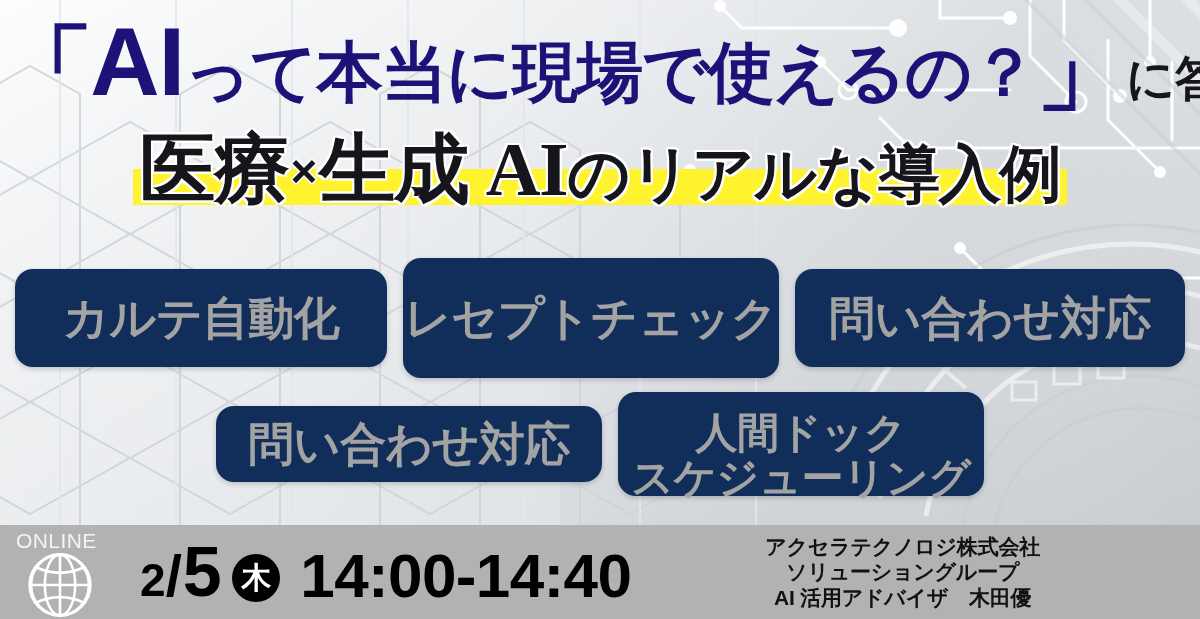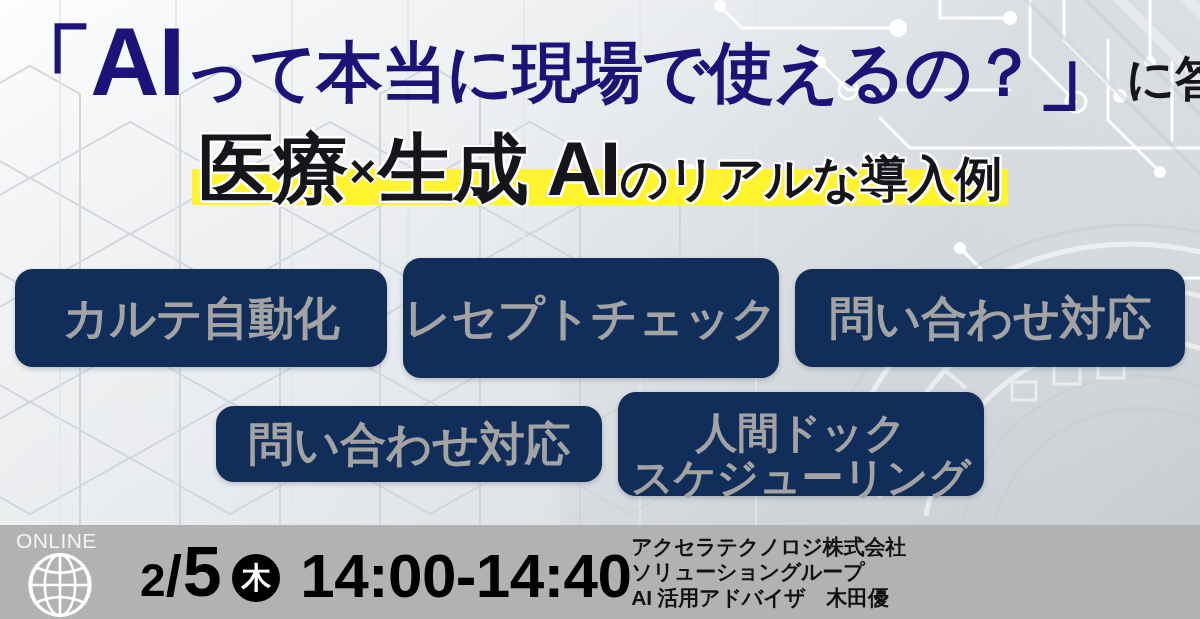--- a/index.html
+++ b/index.html
@@ -99,32 +99,33 @@
   .l2-hl > span { position: relative; z-index: 1; }
 
   .l2-big {
     font-size: 76px;
     font-weight: 700;
     color: #15151a;
     letter-spacing: -0.02em;
     text-shadow:
       2px 0 0 #fff, -2px 0 0 #fff, 0 2px 0 #fff, 0 -2px 0 #fff,
       2px 2px 0 #fff, -2px 2px 0 #fff, 2px -2px 0 #fff, -2px -2px 0 #fff;
+    font-family: Liberation Serif, serif;
   }
   .l2-x {
     font-size: 46px;
     font-weight: 700;
     color: #15151a;
     vertical-align: 8px;
     padding: 0 2px;
     text-shadow:
       2px 0 0 #fff, -2px 0 0 #fff, 0 2px 0 #fff, 0 -2px 0 #fff;
   }
   .l2-mid {
-    font-size: 48px;
+    font-size: 62px;
     font-weight: 700;
     color: #15151a;
     letter-spacing: -0.02em;
     text-shadow:
       2px 0 0 #fff, -2px 0 0 #fff, 0 2px 0 #fff, 0 -2px 0 #fff,
       2px 2px 0 #fff, -2px 2px 0 #fff, 2px -2px 0 #fff, -2px -2px 0 #fff;
   }
 
   
   .pill-row {
@@ -243,21 +244,21 @@
     margin-left: 20px;
     font-size: 62px;
     font-weight: 700;
     color: #000000;
     letter-spacing: -0.01em;
     transform: translateY(3px);
   }
 
   .credit-block {
     flex: 1 1 auto;
-    text-align: left;
+    text-align: center;
     padding-right: 26px;
     color: #111111;
     line-height: 1.22;
   }
   .credit-line {
     font-size: 21px;
     font-weight: 700;
     letter-spacing: -0.01em;
   }
 </style>

